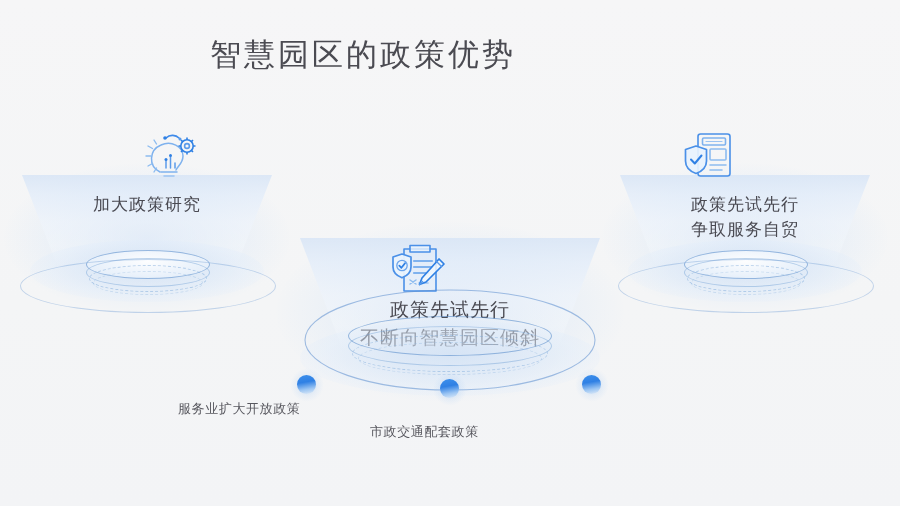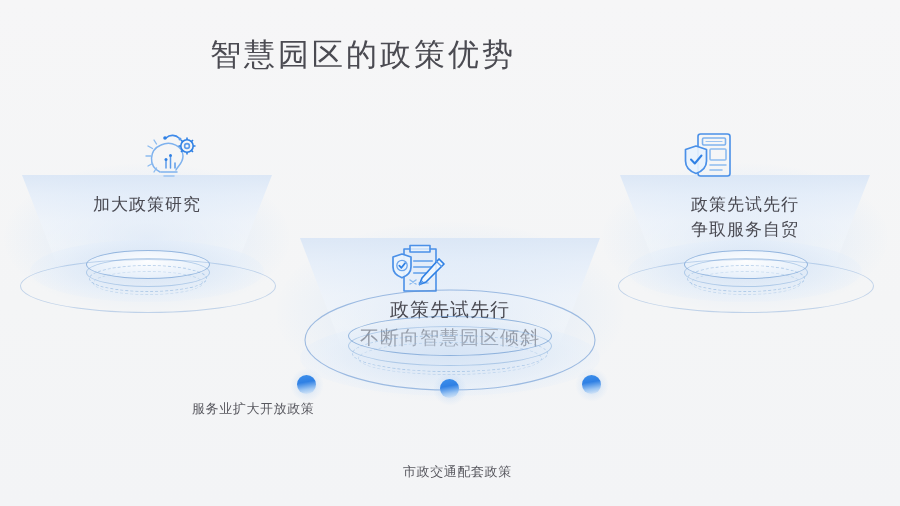--- a/index.html
+++ b/index.html
@@ -267,22 +267,22 @@
   <div class="ring ring-solid2" style="left:348px; top:326px; width:204px; height:40px;"></div>
   <div class="ring ring-dash" style="left:352px; top:335px; width:196px; height:37px;"></div>
   <div class="ring ring-dash2" style="left:358px; top:342px; width:184px; height:33px;"></div>
 
   <svg class="arc-layer" viewBox="0 0 900 506">
     <ellipse cx="450" cy="340" rx="145" ry="50" fill="none" stroke="rgba(90,140,205,0.55)" stroke-width="1.1"></ellipse>
   </svg>
 
   <div class="node-glow" style="left:290px; top:368px;"></div>
   <div class="node" style="left:297px; top:375px;"></div>
-  <div class="node-label" style="left:192px; top:400px;">服务业扩大开放政策</div>
+  <div class="node-label" style="left:178px; top:400px;">服务业扩大开放政策</div>
 
   <div class="node-glow" style="left:433px; top:372px;"></div>
   <div class="node" style="left:440px; top:379px;"></div>
-  <div class="node-label" style="left:403px; top:423px;margin-top:40px;">市政交通配套政策</div>
+  <div class="node-label" style="left:370px; top:423px;">市政交通配套政策</div>
 
   <div class="node-glow" style="left:575px; top:368px;"></div>
   <div class="node" style="left:582px; top:375px;"></div>
 
 </div>
 
 </body></html>

